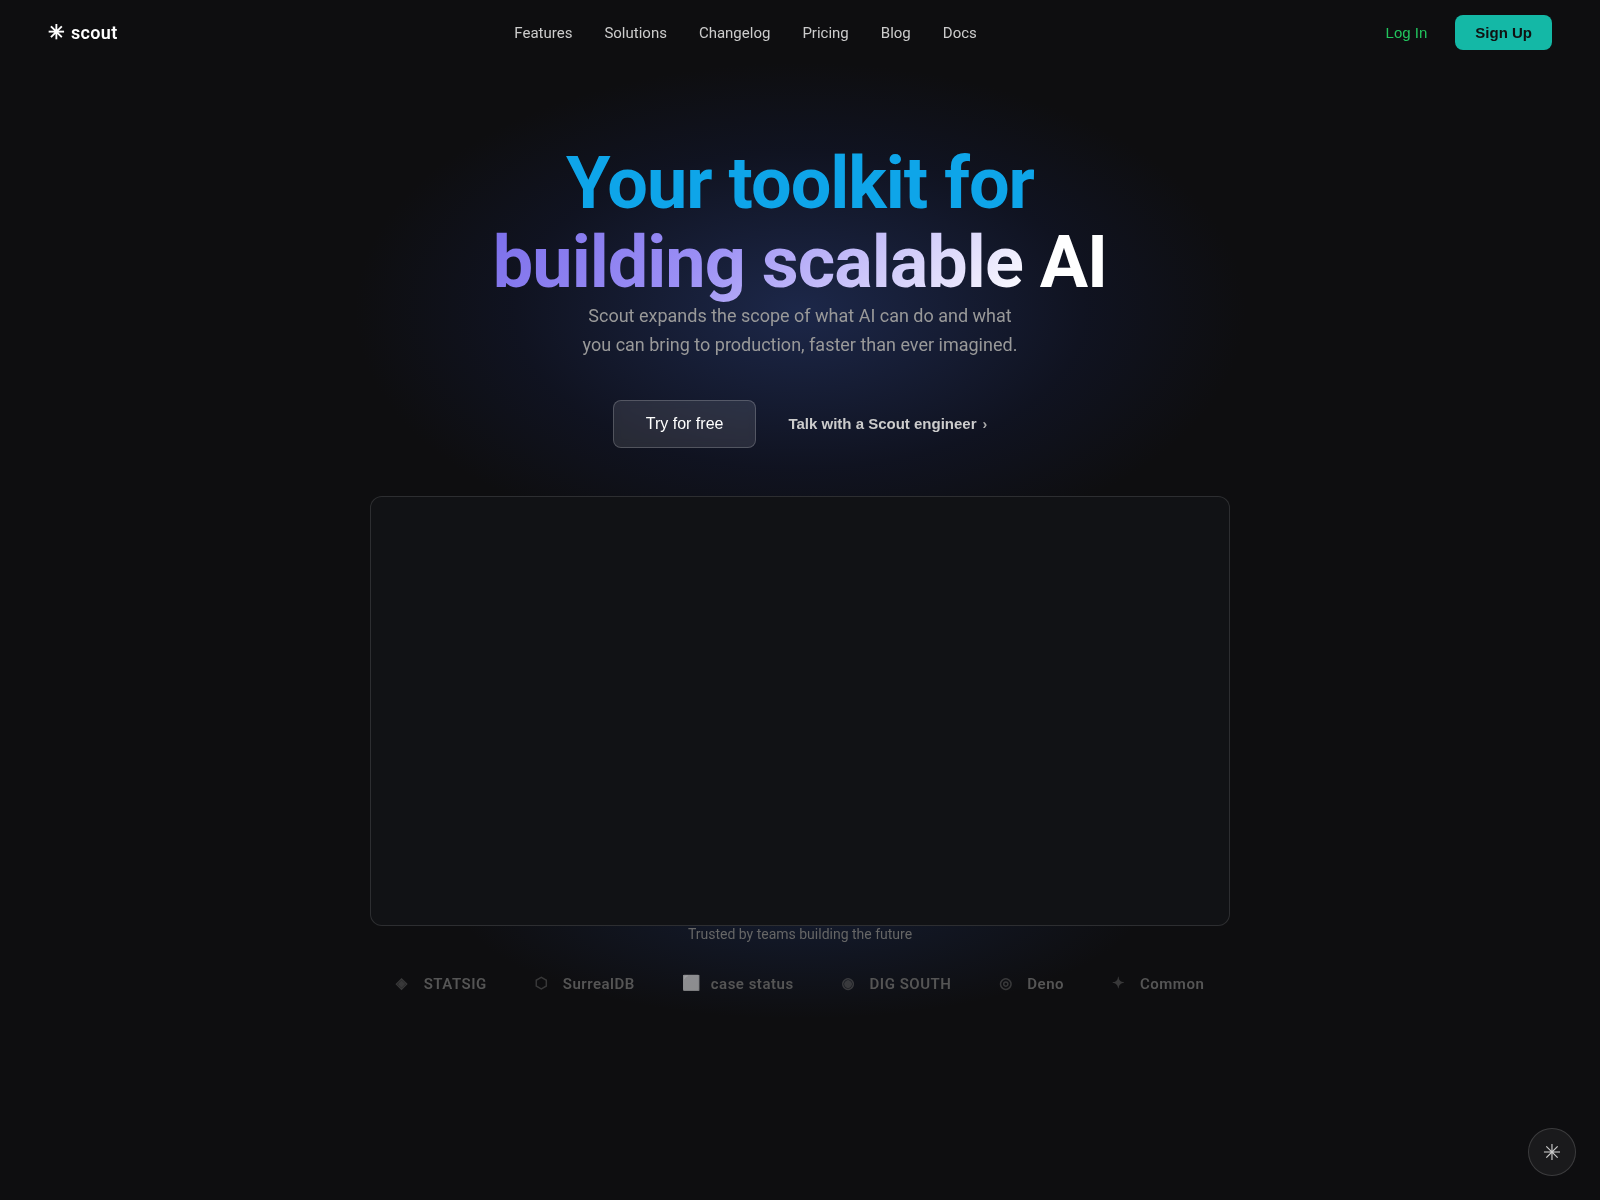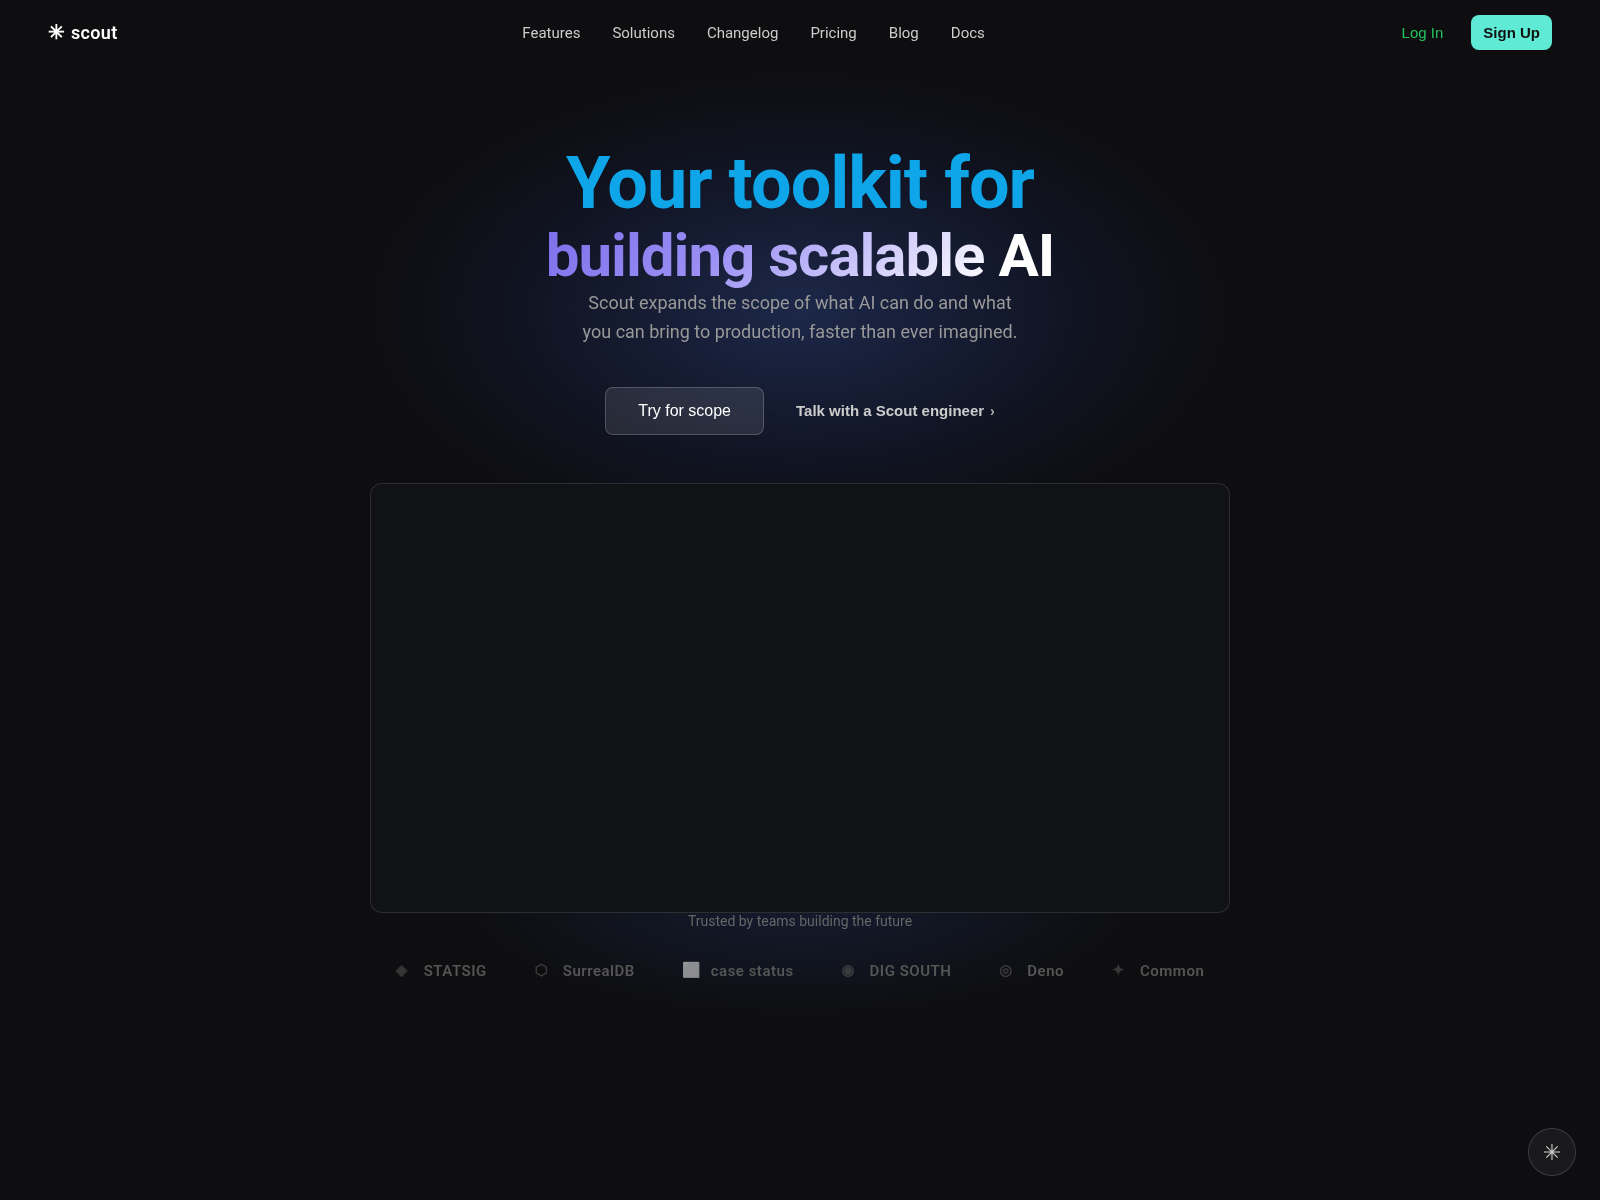--- a/index.html
+++ b/index.html
@@ -94,27 +94,27 @@
       background: transparent;
       border: none;
       color: #22c55e;
       font-size: 15px;
       font-weight: 400;
       cursor: pointer;
       padding: 8px 12px;
     }
 
     .btn-signup {
-      background: #5eead4;
+      background: #14b8a6;
       border: none;
       color: #111111;
       font-size: 15px;
       font-weight: 600;
       cursor: pointer;
-      padding: 9px 12px;
+      padding: 9px 20px;
       border-radius: 8px;
     }
 
     
     .hero {
       position: relative;
       z-index: 1;
       display: flex;
       flex-direction: column;
       align-items: center;
@@ -124,21 +124,21 @@
 
     .hero-title-line1 {
       font-size: 72px;
       font-weight: 700;
       line-height: 1.1;
       color: #0ea5e9;
       letter-spacing: -1px;
     }
 
     .hero-title-line2 {
-      font-size: 60px;
+      font-size: 72px;
       font-weight: 700;
       line-height: 1.1;
       letter-spacing: -1px;
     }
 
     .hero-title-line2 .gradient-text {
       background: linear-gradient(135deg, #7b6eea 0%, #9b8ff5 40%, #ffffff 100%);
       -webkit-background-clip: text;
       -webkit-text-fill-color: transparent;
       background-clip: text;
@@ -302,21 +302,21 @@
       <span class="gradient-text">building scalable</span><span class="white-text"> AI</span>
     </span>
   </h1>
 
   <p class="hero-subtitle">
     <span>Scout expands the scope of what AI can do and what</span><br>
     <span>you can bring to production, faster than ever imagined.</span>
   </p>
 
   <div class="hero-cta">
-    <button class="btn-try-free">Try for scope</button>
+    <button class="btn-try-free">Try for free</button>
     <button class="btn-talk">
       <span>Talk with a Scout engineer</span>
       <span class="btn-talk-arrow">›</span>
     </button>
   </div>
 
   <div class="demo-container">
   </div>
 </section>
 

